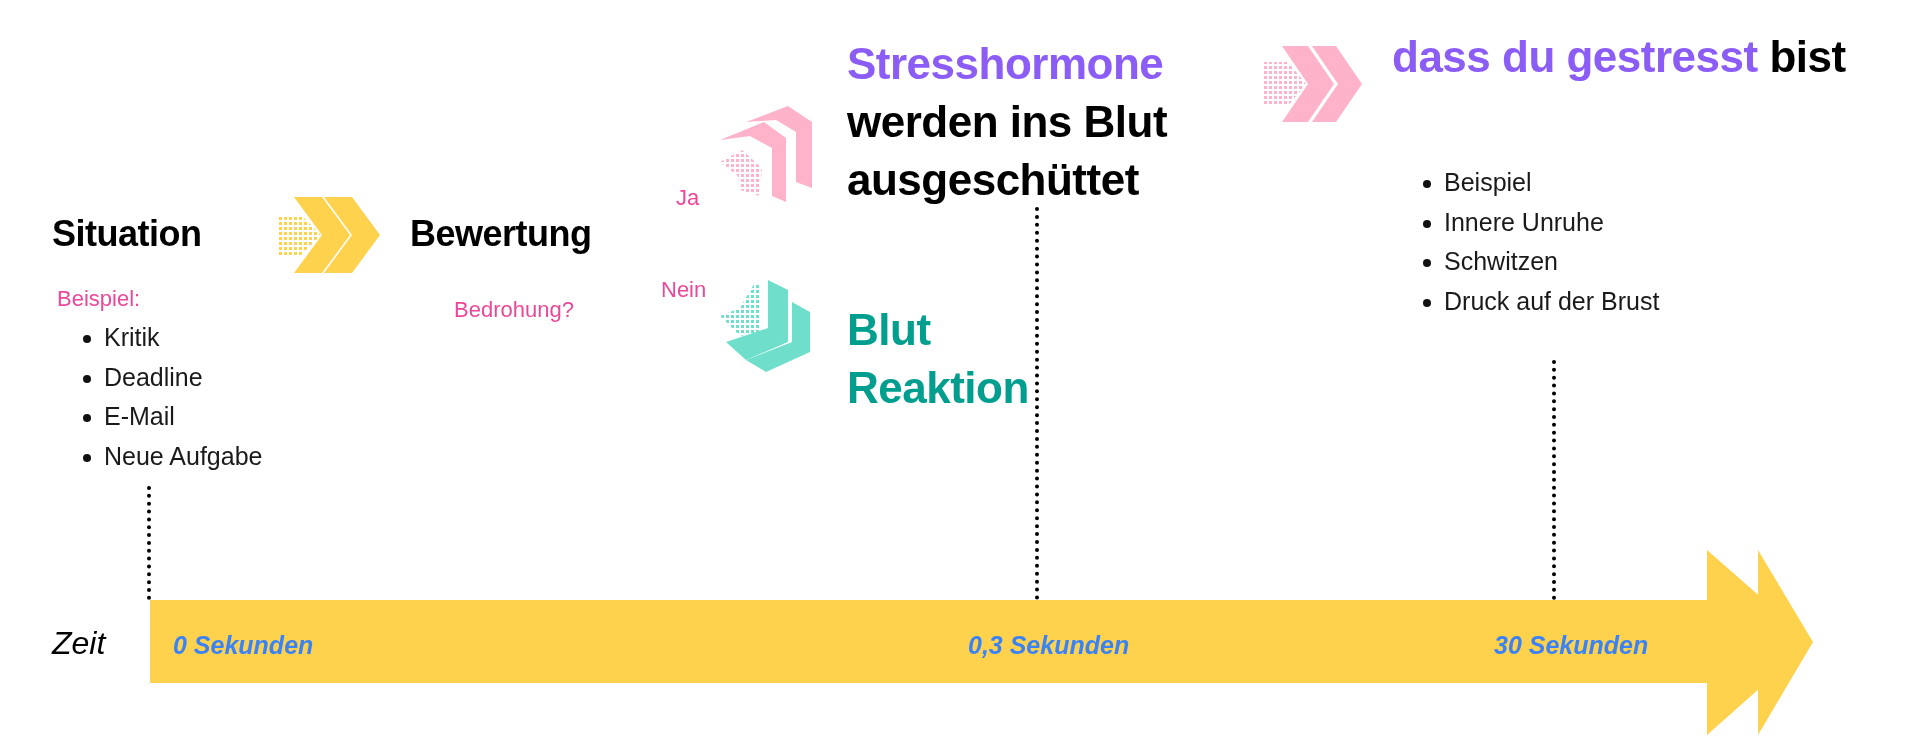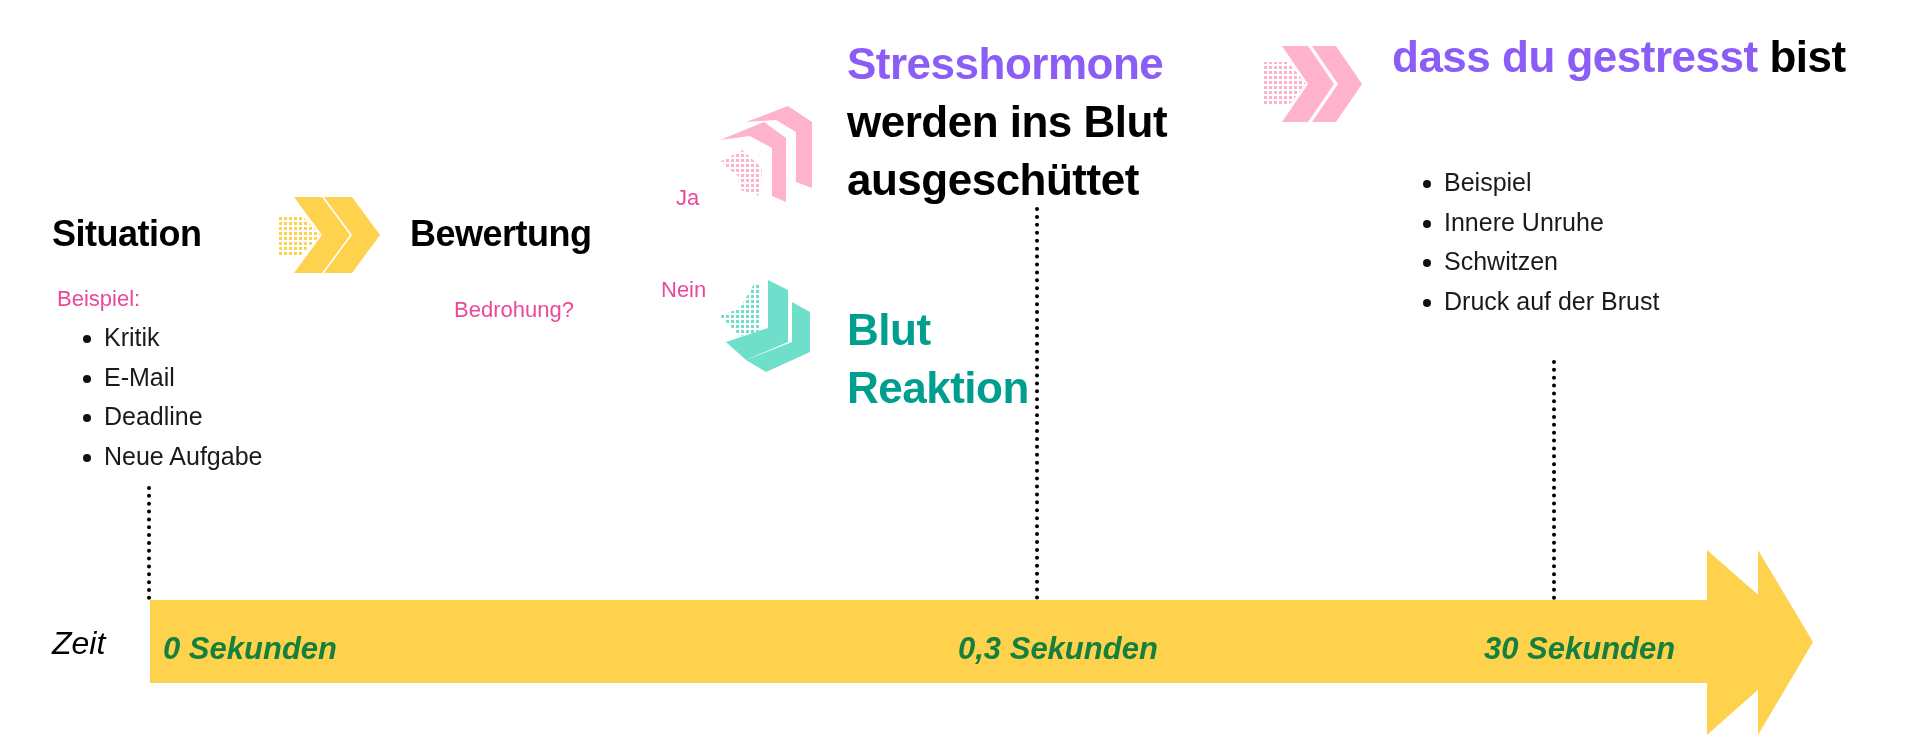--- a/index.html
+++ b/index.html
@@ -15,21 +15,21 @@
     ul.bullets { list-style: none; margin: 0; padding: 0; }
     ul.bullets li { position: relative; padding-left: 24px; font-size: 25px; line-height: 39.5px; color: #1a1a1a; }
     ul.bullets li::before {
       content: ""; position: absolute; left: 3px; top: 17px; width: 8px; height: 8px;
       border-radius: 50%; background: #111;
     }
     .pink { color: #8b5cf6; }
     .teal { color: #009e8e; }
     .dotted { position: absolute; width: 0; border-left: 4px dotted #000; }
     .chev svg { display: block; overflow: visible; }
-    .time-label { position: absolute; font-size: 31px; font-weight: 700; font-style: italic; color: #15803d; }
+    .time-label { position: absolute; font-size: 25px; font-weight: 700; font-style: italic; color: #3b82f6; margin-left: 10px; }
   </style>
 </head>
 <body>
 
 <svg width="0" height="0" style="position:absolute">
   <defs>
     <pattern id="dots-yellow" width="5" height="5" patternUnits="userSpaceOnUse">
       <rect width="3" height="3" fill="#fed24c"></rect>
     </pattern>
     <pattern id="dots-pink" width="5" height="5" patternUnits="userSpaceOnUse">
@@ -40,22 +40,22 @@
     </pattern>
   </defs>
 </svg>
 
 <div class="abs h-bold h-xl" style="left:52px; top:205px;">Situation</div>
 
 <div class="abs body-txt" style="left:57px; top:279px;">Beispiel:</div>
 
 <ul class="abs bullets" style="left:80px; top:318px;">
   <li>Kritik</li>
+  <li>Deadline</li>
   <li>E-Mail</li>
-  <li>Deadline</li>
   <li>Neue Aufgabe</li>
 </ul>
 
 <div class="abs chev" style="left:279px; top:197px;">
   <svg width="100" height="76" viewBox="0 0 100 76">
     <polygon points="0,18 22,18 42,38 22,58 0,58 0,18" fill="url(#dots-yellow)"></polygon>
     <polygon points="15,0 43,0 71,38 43,76 15,76 43,38" fill="#fed24c"></polygon>
     <polygon points="45,0 73,0 101,38 73,76 45,76 73,38" fill="#fed24c"></polygon>
   </svg>
 </div>

